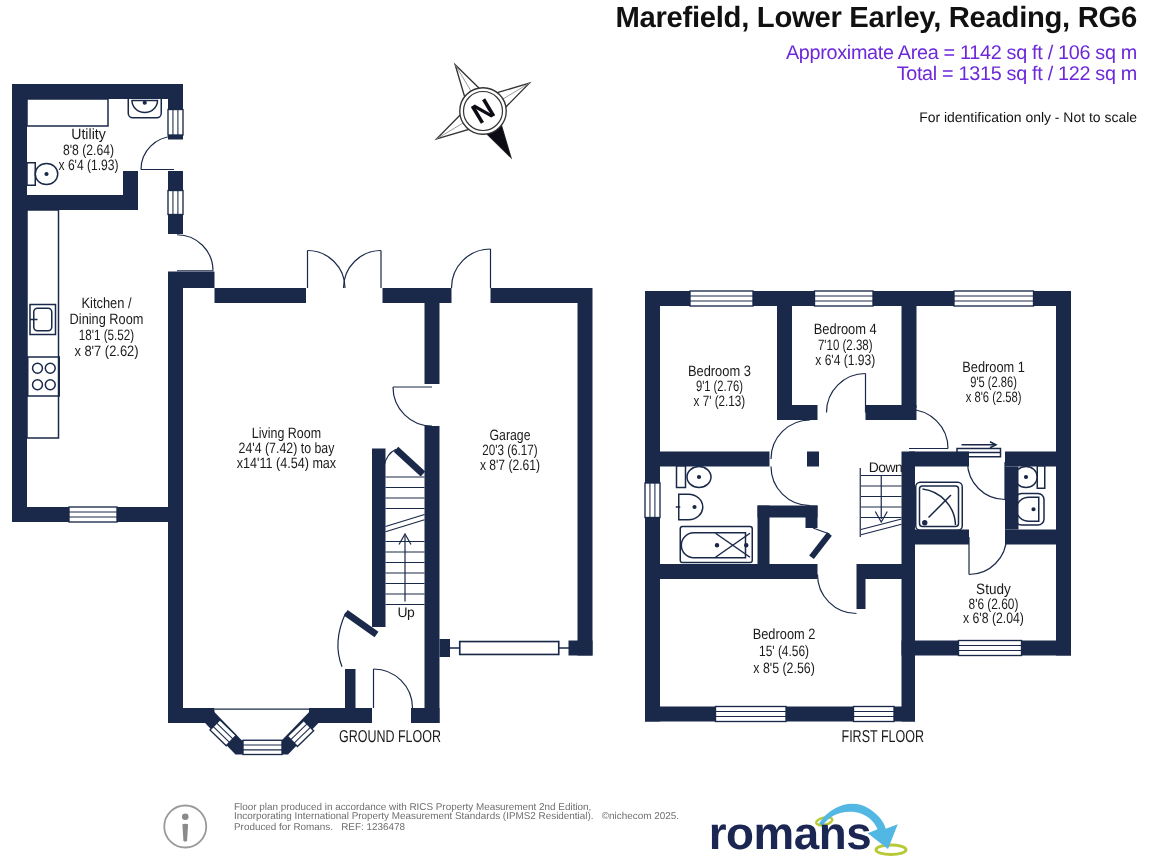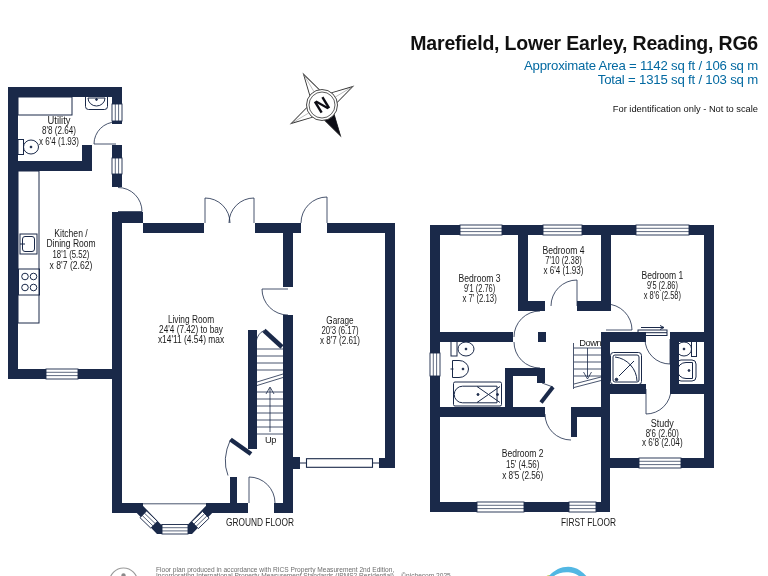--- a/index.html
+++ b/index.html
@@ -1,43 +1,43 @@
 <!DOCTYPE html>
 <html><head>
 <meta charset="utf-8">
 <style>
   html,body{margin:0;padding:0;}
   body{width:768px;height:576px;background:#ffffff;overflow:hidden;
        font-family:"Liberation Sans", sans-serif;}
-  #stage{position:relative;width:768px;height:410px;background:#fff;margin-top:31px;}
+  #stage{position:relative;width:768px;height:410px;background:#fff;}
   .hdr-title{position:absolute;top:1px;right:10px;font-size:19.5px;font-weight:bold;
              letter-spacing:-0.2px;color:#111;white-space:pre;}
   .hdr-lines{position:absolute;top:27.5px;right:10px;text-align:right;font-size:13.2px;
-             line-height:14.5px;color:#0369a1;letter-spacing:-0.2px;}
+             line-height:14.5px;color:#6d28d9;letter-spacing:-0.2px;}
   .hdr-lines div{white-space:pre;}
   .hdr-note{position:absolute;top:73px;right:10px;font-size:9.3px;color:#111;white-space:pre;text-align:right;}
   .footer-lines{position:absolute;left:156px;top:535.5px;font-size:6.6px;line-height:6.85px;
                 color:#6e6e6e;}
   .footer-lines div{white-space:pre;}
   .brand{position:absolute;left:472.5px;top:538.5px;font-size:30.5px;font-weight:bold;
          color:#1b2653;letter-spacing:-0.3px;}
   svg text{font-family:"Liberation Sans", sans-serif;}
   .rl{font-size:10px;fill:#1a1a1a;}
   .sl{font-size:9.3px;fill:#1a1a1a;letter-spacing:-0.4px;}
   .ft{font-size:11.5px;fill:#1a1a1a;}
 </style>
 </head>
 <body>
 
 <div id="stage">
 
   <div class="hdr-title">Marefield, Lower Earley, Reading, RG6</div>
   <div class="hdr-lines">
       <div>Approximate Area = 1142 sq ft / 106 sq m</div>
-      <div>Total = 1315 sq ft / 103 sq m</div>
+      <div>Total = 1315 sq ft / 122 sq m</div>
     </div>
   <div class="hdr-note">For identification only - Not to scale</div>
 
   <svg width="768" height="576" viewBox="0 0 768 576" style="position:absolute;left:0;top:0">
 
     <g>
 
       <g fill="#1a2949">
         <rect x="8" y="56" width="10" height="292"></rect>
         <rect x="8" y="56" width="114" height="10"></rect>

